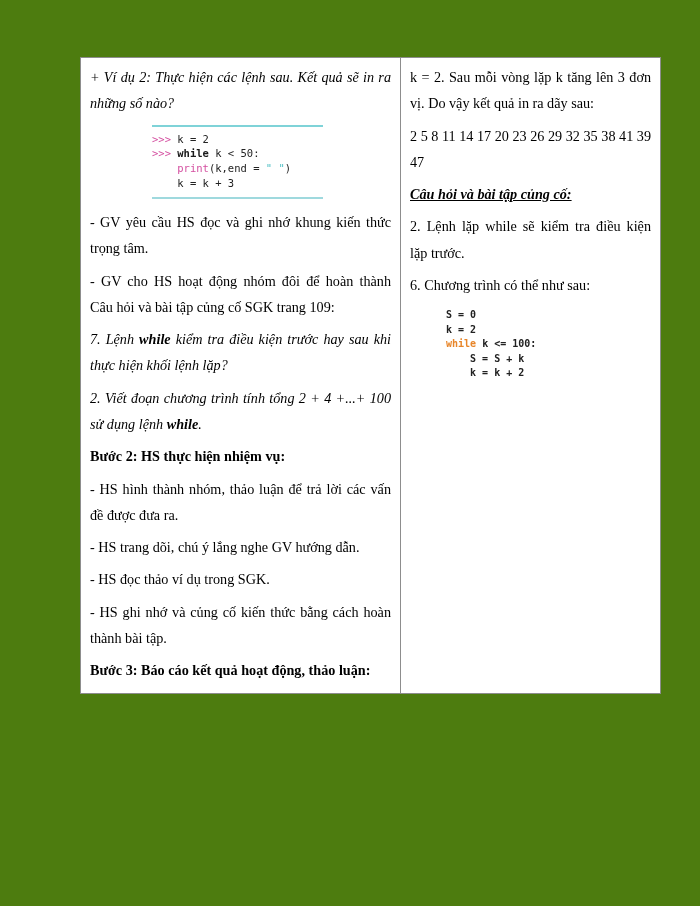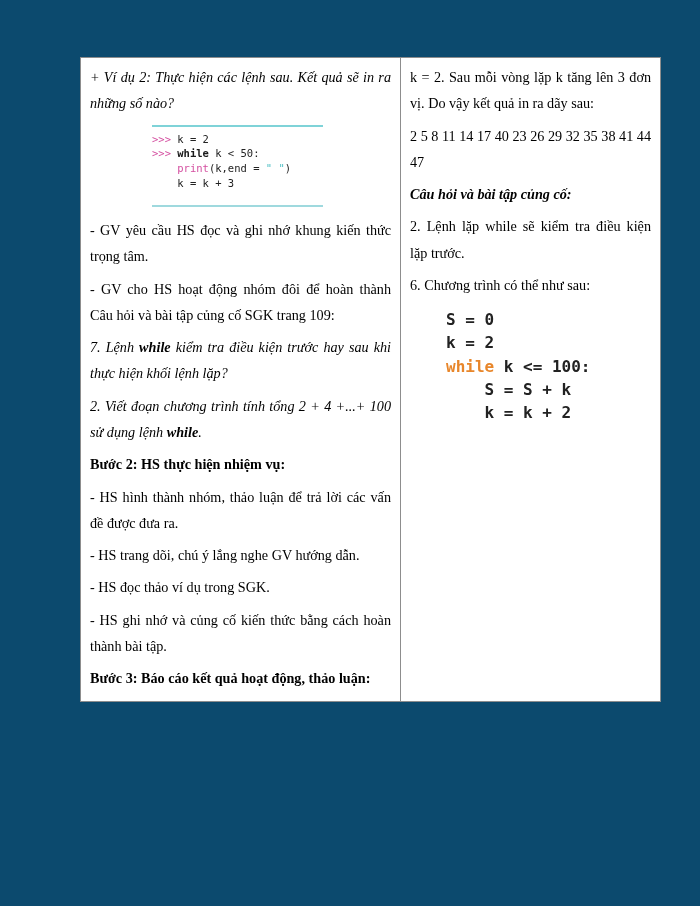--- a/index.html
+++ b/index.html
@@ -15,21 +15,21 @@
     color: #000000;
     overflow: hidden;
   }
 
   .page {
     position: absolute;
     left: 0;
     top: 0;
     width: 700px;
     height: 906px;
-    background: #0c4a6e;
+    background: #4d7c0f;
   }
 
   
   .lesson-table {
     position: absolute;
     left: 80px;
     top: 57px;
     width: 542px;
     border-collapse: collapse;
     table-layout: fixed;
@@ -53,45 +53,46 @@
     hyphens: none;
   }
   p.para:last-child { margin-bottom: 0; font-family: Liberation Serif, serif; }
 
   .it     { font-style: italic; }
   .bd     { font-weight: bold; }
   .bd-it  { font-weight: bold; font-style: italic; }
   .ul-hdr {
     font-weight: bold;
     font-style: italic;
+    text-decoration: underline;
   }
   .nojust { text-align: left; }
 
   
   .code-block {
     font-family: "DejaVu Sans Mono", "Liberation Mono", monospace;
     font-size: 10.5px;
     line-height: 1.42;
     white-space: pre;
     color: #222222;
     margin: 8px 0 10px 0;
   }
   .code-block-1 {
     margin-left: 62px;
     padding-top: 5px;
-    padding-bottom: 14px;
+    padding-bottom: 6px;
     border-top: 2px solid #7fd3d8;
     border-bottom: 2px solid #9fd9de;
     width: 171px;
     box-sizing: border-box;
   }
   .code-block-2 {
     margin-left: 36px;
     margin-top: 10px;
-    font-size: 16px;
+    font-size: 10px;
     line-height: 1.45;
     color: #333333;
     font-weight: bold;
   }
 
   .tok-prompt  { color: #d44fa0; }
   .tok-kw      { color: #1a1a1a; font-weight: bold; }
   .tok-kw-org  { color: #e8862a; font-weight: bold; }
   .tok-fn      { color: #d44fa0; }
   .tok-str     { color: #4fbfc4; }
@@ -138,21 +139,21 @@
         <p class="para">- HS ghi nhớ và củng cố kiến thức bằng cách hoàn thành bài tập.</p>
 
         <p class="para bd">Bước 3: Báo cáo kết quả hoạt động, thảo luận:</p>
 
       </td>
 
       <td class="col-right">
 
         <p class="para">k = 2. Sau mỗi vòng lặp k tăng lên 3 đơn vị. Do vậy kết quả in ra dãy sau:</p>
 
-        <p class="para nojust">2 5 8 11 14 17 40 23 26 29 32 35 38 41 44 47</p>
+        <p class="para nojust">2 5 8 11 14 17 20 23 26 29 32 35 38 41 39 47</p>
 
         <p class="para ul-hdr nojust">Câu hỏi và bài tập củng cố:</p>
 
         <p class="para">2. Lệnh lặp while sẽ kiểm tra điều kiện lặp trước.</p>
 
         <p class="para nojust">6. Chương trình có thể như sau:</p>
 
         <div class="code-block code-block-2"><span class="tok-plain">S = 0</span>
 <span class="tok-plain">k = 2</span>
 <span class="tok-kw-org">while</span><span class="tok-plain"> k &lt;= 100:</span>

